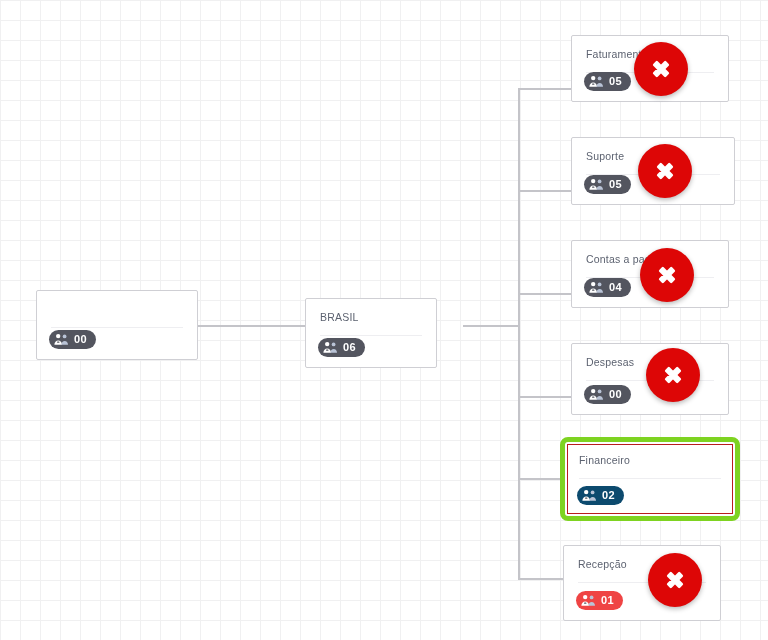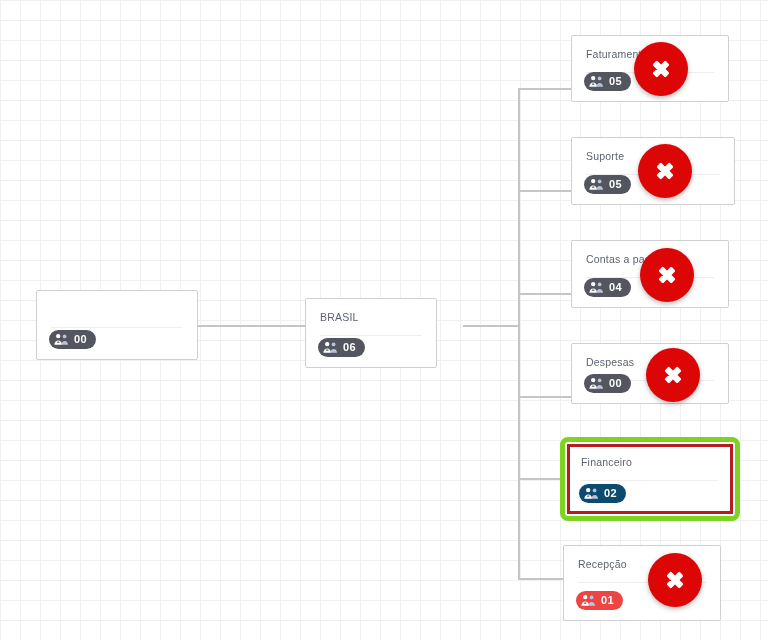--- a/index.html
+++ b/index.html
@@ -80,21 +80,21 @@
   .badge svg { display: block; }
   .badge-count { line-height: 1; padding-bottom: 1px; }
 
   
   .node.selected {
     border: 5px solid #7ed321;
     border-radius: 8px;
     padding: 2px;
   }
   .node.selected > .node-inner {
-    border: 3px solid #b91c1c;
+    border: 1px solid #b91c1c;
     background: #fff;
   }
   .node.selected .node-title { top: 9px; left: 11px; }
   .node.selected .node-divider { top: 33px; left: 11px; right: 11px; }
   .node.selected .badge { left: 9px; bottom: 8px; }
 
   
   .remove-btn {
     position: absolute;
     width: 54px;
@@ -217,21 +217,21 @@
             </svg>
             <span class="badge-count">04</span>
           </div>
         </div>
       </div>
       <button class="remove-btn" style="left: 640px; top: 248px; background: rgb(221, 6, 6);">
         <svg width="26" height="26" viewBox="0 0 26 26">
           <path d="M6.2 8.8 L8.8 6.2 L13 10.4 L17.2 6.2 L19.8 8.8 L15.6 13 L19.8 17.2 L17.2 19.8 L13 15.6 L8.8 19.8 L6.2 17.2 L10.4 13 Z" fill="#ffffff" stroke="#ffffff" stroke-width="2.6" stroke-linejoin="round"></path>
         </svg>
       </button>
-      <div class="node" style="left: 571px; top: 343px; width: 158px; height: 61px;">
+      <div class="node" style="left: 571px; top: 343px; width: 158px; height: 72px;">
         <div class="node-inner">
           <div class="node-title">Despesas</div>
           <div class="node-divider"></div>
           <div class="badge" style="background: rgb(83, 85, 95);">
             <svg width="15" height="13" viewBox="0 0 15 13">
               <circle cx="4.2" cy="3.1" r="2.2" fill="#ffffff"></circle>
               <circle cx="10.6" cy="3.4" r="1.9" fill="#b9c3d6"></circle>
               <path d="M0.4 11.8c0-2.5 1.7-4.2 3.8-4.2s3.8 1.7 3.8 4.2z" fill="#ffffff"></path>
               <path d="M7.4 11.8c0-2.3 1.5-3.9 3.3-3.9s3.3 1.6 3.3 3.9z" fill="#b9c3d6"></path>
               <rect x="3.1" y="8.6" width="2.3" height="1.1" rx=".3" fill="#53555f"></rect>

